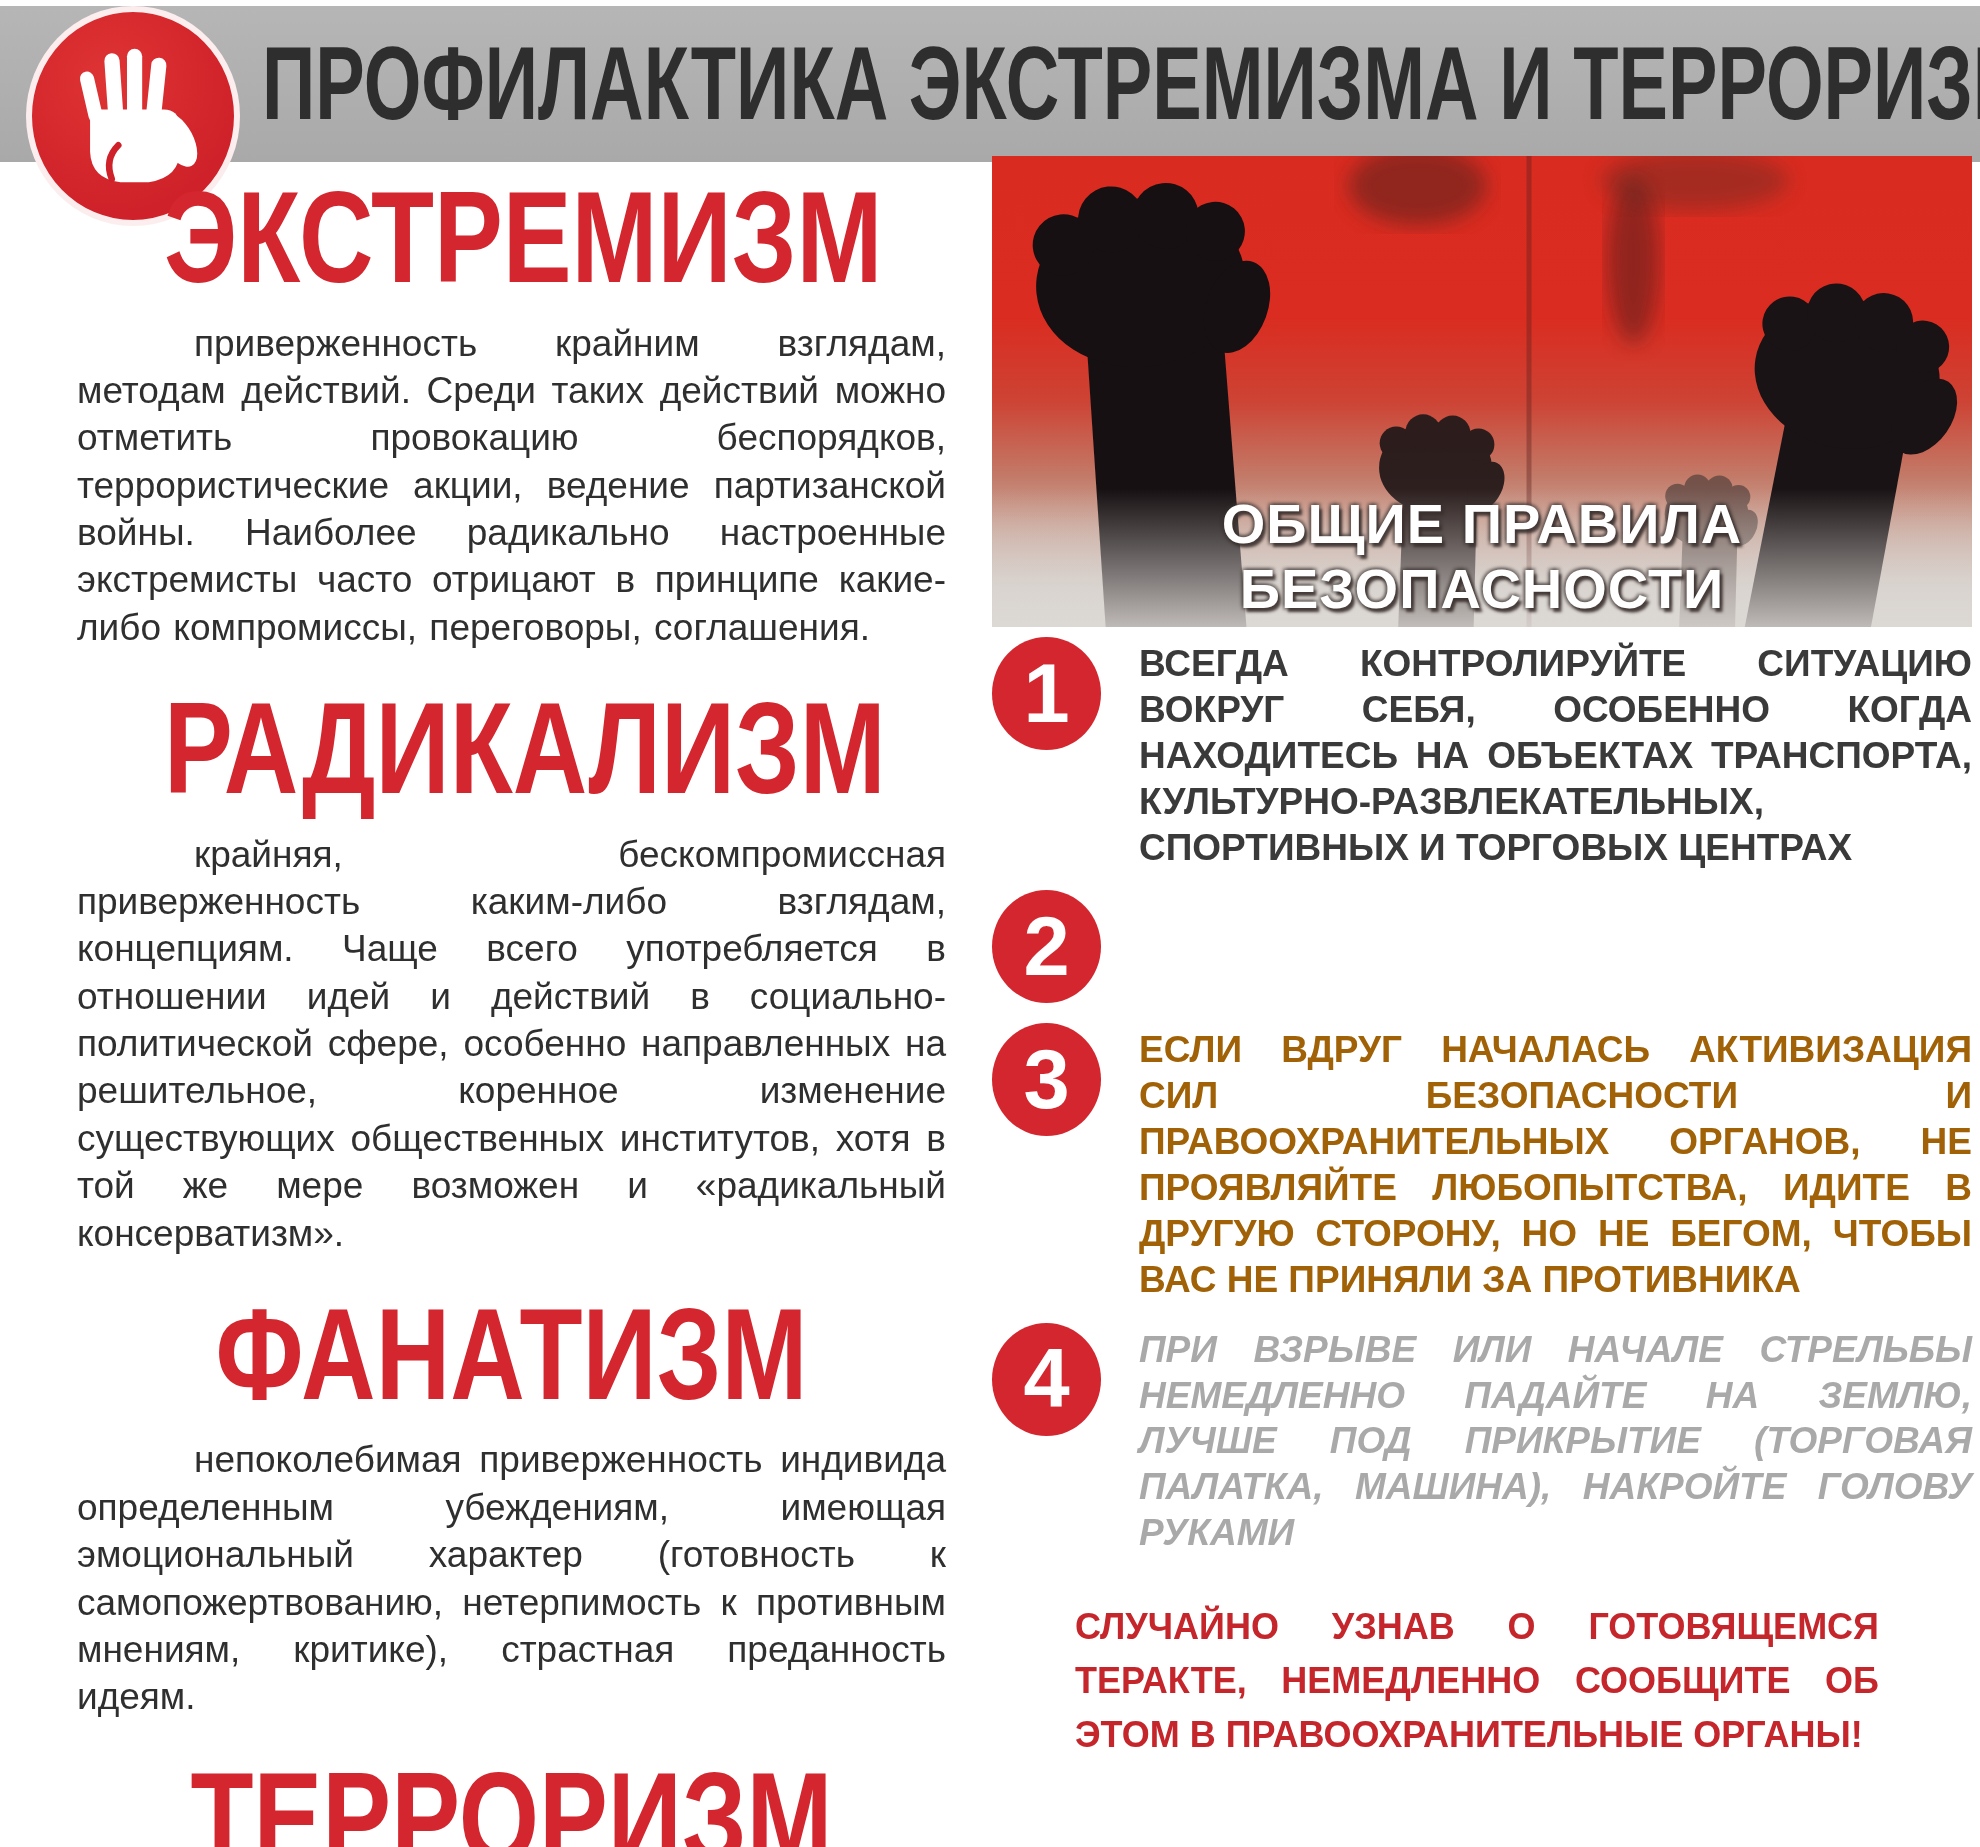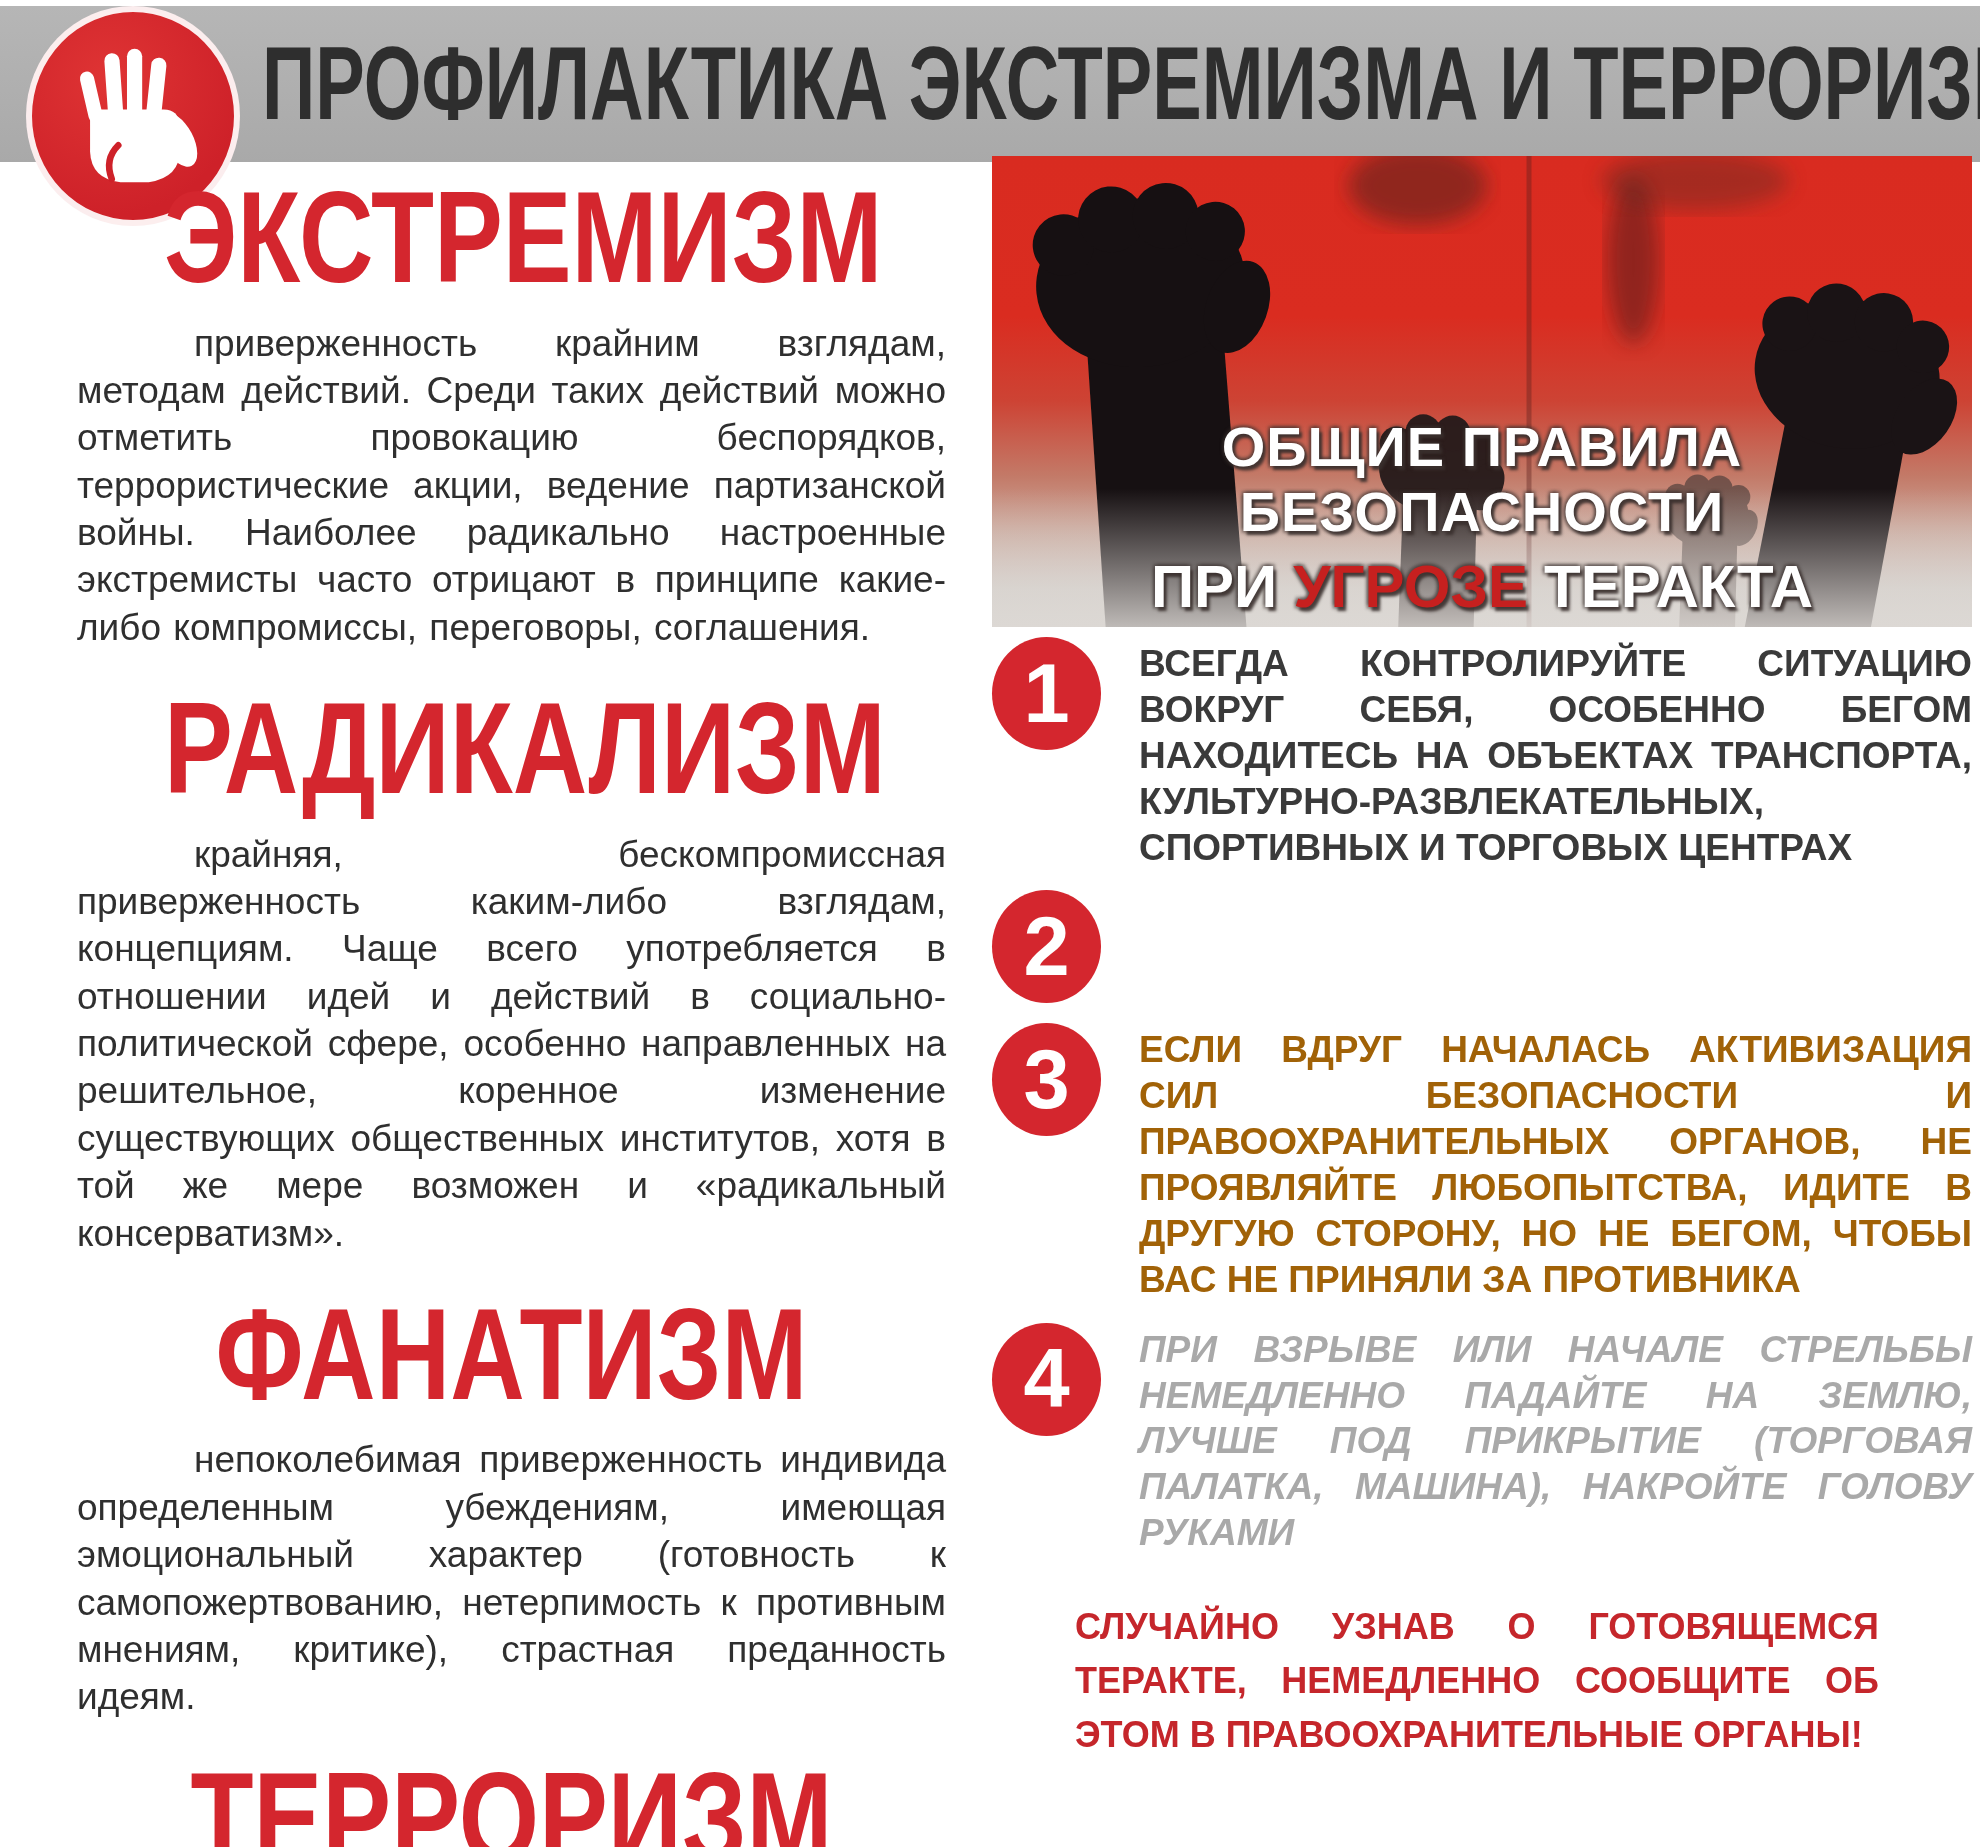--- a/index.html
+++ b/index.html
@@ -136,30 +136,27 @@
         <ellipse cx="710" cy="25" rx="95" ry="30" fill="#5a2a24" opacity=".4" filter="url(#soft)"></ellipse>
         <rect x="540" y="0" width="5" height="476" fill="#5c211d" opacity=".4"></rect>
         <use href="#fist" transform="translate(150,128) rotate(-6) scale(1.15)" fill="#161012"></use>
         <use href="#fist" transform="translate(448,315) scale(0.62)" fill="#241a1a" opacity=".95"></use>
         <use href="#fist" transform="translate(722,362) scale(0.46)" fill="#4a3b38" opacity=".65"></use>
         <use href="#fist" transform="translate(864,220) rotate(9) scale(1.02)" fill="#1a1315"></use>
         <rect x="0" y="336" width="990" height="140" fill="url(#fade)"></rect>
       </svg>
       <div class="hero-title">
         <div class="hero-line1">ОБЩИЕ ПРАВИЛА БЕЗОПАСНОСТИ</div>
-        <div class="hero-line2">
-          <span>ПРИ</span><span class="accent">УГРОЗЕ</span><span>ТЕРАКТА</span>
-        </div>
       </div>
     </div>
 
     <ol class="rules">
       <li class="rule">
         <span class="num">1</span>
-        <p class="rule-text tone-dark">ВСЕГДА КОНТРОЛИРУЙТЕ СИТУАЦИЮ ВОКРУГ СЕБЯ, ОСОБЕННО БЕГОМ НАХОДИТЕСЬ НА ОБЪЕКТАХ ТРАНСПОРТА, КУЛЬТУРНО-РАЗВЛЕКАТЕЛЬНЫХ, СПОРТИВНЫХ И ТОРГОВЫХ ЦЕНТРАХ</p>
+        <p class="rule-text tone-dark">ВСЕГДА КОНТРОЛИРУЙТЕ СИТУАЦИЮ ВОКРУГ СЕБЯ, ОСОБЕННО КОГДА НАХОДИТЕСЬ НА ОБЪЕКТАХ ТРАНСПОРТА, КУЛЬТУРНО-РАЗВЛЕКАТЕЛЬНЫХ, СПОРТИВНЫХ И ТОРГОВЫХ ЦЕНТРАХ</p>
       </li>
       <li class="rule">
         <span class="num">2</span>
       </li>
       <li class="rule">
         <span class="num">3</span>
         <p class="rule-text tone-mid">ЕСЛИ ВДРУГ НАЧАЛАСЬ АКТИВИЗАЦИЯ СИЛ БЕЗОПАСНОСТИ И ПРАВООХРАНИТЕЛЬНЫХ ОРГАНОВ, НЕ ПРОЯВЛЯЙТЕ ЛЮБОПЫТСТВА, ИДИТЕ В ДРУГУЮ СТОРОНУ, НО НЕ БЕГОМ, ЧТОБЫ ВАС НЕ ПРИНЯЛИ ЗА ПРОТИВНИКА</p>
       </li>
       <li class="rule">
         <span class="num">4</span>

